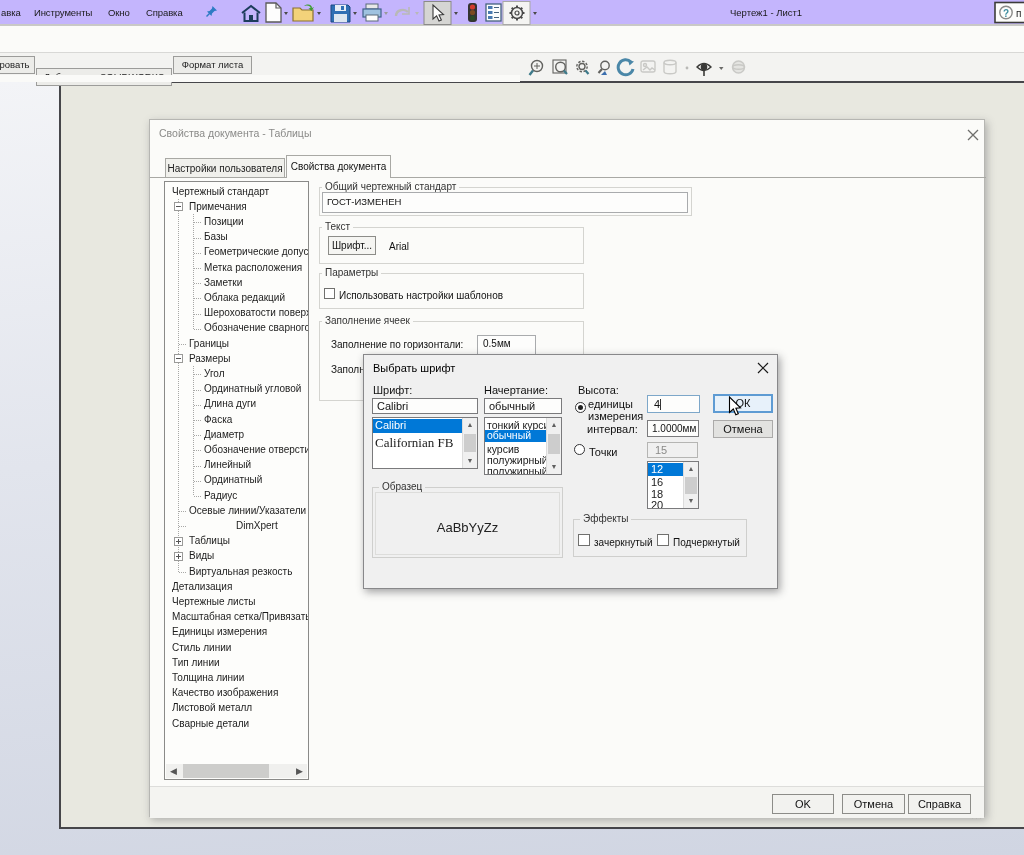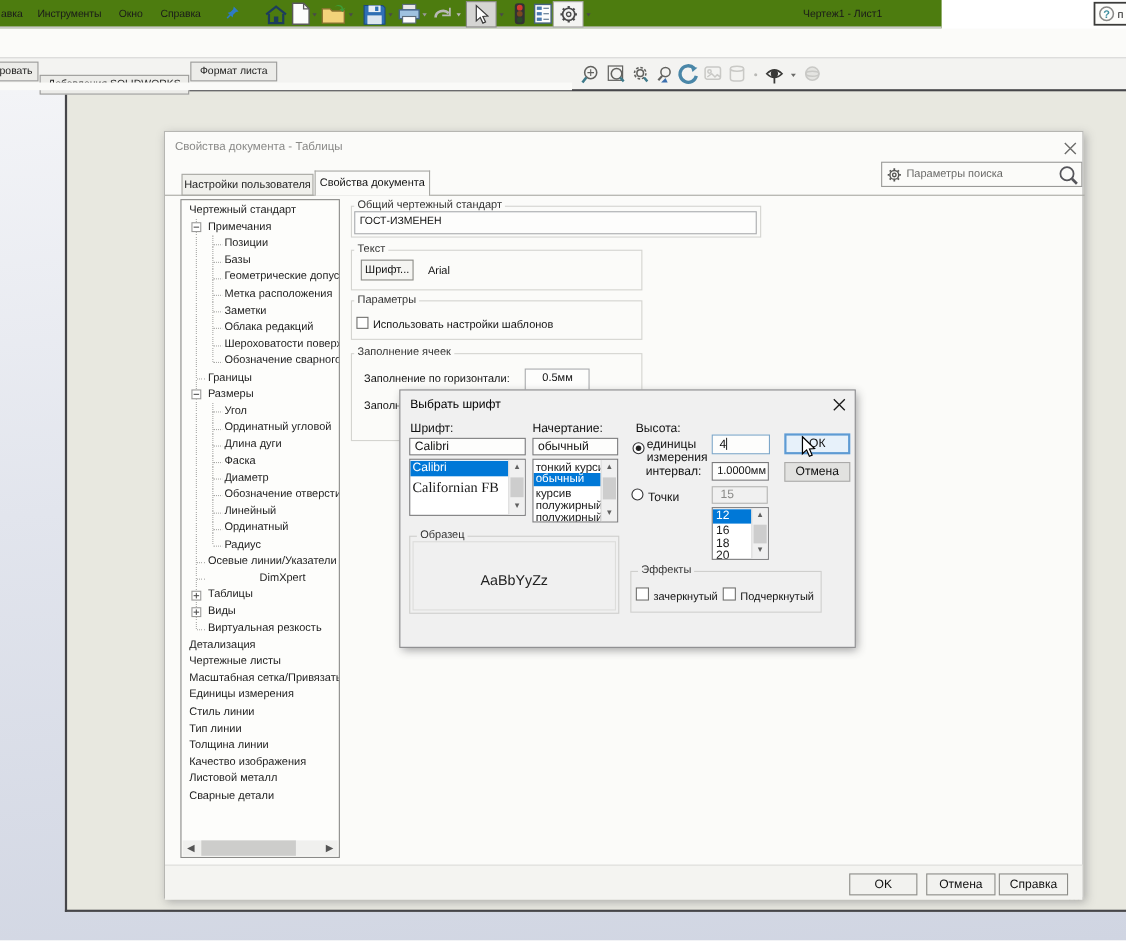--- a/index.html
+++ b/index.html
@@ -1,20 +1,20 @@
 <!DOCTYPE html>
 <html><head><meta charset="utf-8">
 <style>
   html,body{margin:0;padding:0;}
   body{width:1024px;height:855px;overflow:hidden;position:relative;
        font-family:"Liberation Sans",sans-serif;font-size:11px;color:#1a1a1a;
        background:#fff;}
   .abs{position:absolute;}
   
-  #menubar{left:0;top:0;width:856px;height:24px;background:#4d7c0f;border-bottom:2px solid #c9c9c7;}
+  #menubar{left:0;top:0;width:1024px;height:24px;background:#c4b5fd;border-bottom:2px solid #c9c9c7;}
   .mitem{position:absolute;top:7px;font-size:9.5px;letter-spacing:-0.1px;color:#1a1a1a;}
   #strip2{left:0;top:26px;width:1024px;height:26px;background:#fbfbf9;}
   #tabsrow{left:0;top:52px;width:1024px;height:29px;background:#f3f3f1;border-top:1px solid #d8d8d6;box-sizing:border-box;}
   .ctab{position:absolute;top:3px;height:18px;background:#ecece9;border:1px solid #9c9c9a;box-sizing:border-box;
         font-size:9.5px;color:#222;text-align:center;line-height:16px;white-space:nowrap;overflow:hidden;}
   
   #viewport{left:0;top:81px;width:1024px;height:774px;background:linear-gradient(175deg,#f3f4f7 0%,#e2e5ed 45%,#d0d5e2 100%);}
   #sheet{position:absolute;left:59px;top:0px;width:965px;height:748px;background:#e8e8e0;border:2px solid #46464a;border-right:none;box-sizing:border-box;}
   
   #dlg{left:149px;top:119px;width:836px;height:698px;background:#fbfbf9;border:1px solid #b6b6b2;box-sizing:border-box;box-shadow:2px 3px 8px rgba(60,60,70,.35);}
@@ -225,41 +225,20 @@
   <div id="dlgtitle">Свойства документа - Таблицы</div>
   <div id="dlgclose"><svg width="16" height="16">
         <path d="M3 3 L13 13 M13 3 L3 13" stroke="#6e6e6c" stroke-width="1.3"></path>
       </svg></div>
   <svg style="position:absolute;left:820px;top:686px;" width="13" height="13">
       <path d="M12 2 L2 12 M12 6 L6 12 M12 10 L10 12" stroke="#a2a29e" stroke-width="1.4"></path>
     </svg>
   <div class="tab2" id="ptab1">Настройки пользователя</div>
   <div class="tab2" id="ptab2">Свойства документа</div>
   <div id="tabline"></div>
-  <div id="searchbox">
-      <span>Параметры поиска</span>
-    <svg style="position:absolute;left:3px;top:3px;" width="16" height="16" fill="none" stroke="#555553" stroke-width="1.3">
-        <circle cx="8" cy="8" r="4"></circle>
-        <circle cx="8" cy="8" r="1.6"></circle>
-        <g stroke-width="1.6">
-          <line x1="8" y1="2" x2="8" y2="3.6"></line>
-          <line x1="8" y1="12.4" x2="8" y2="14"></line>
-          <line x1="2" y1="8" x2="3.6" y2="8"></line>
-          <line x1="12.4" y1="8" x2="14" y2="8"></line>
-          <line x1="3.8" y1="3.8" x2="4.9" y2="4.9"></line>
-          <line x1="11.1" y1="11.1" x2="12.2" y2="12.2"></line>
-          <line x1="3.8" y1="12.2" x2="4.9" y2="11.1"></line>
-          <line x1="11.1" y1="4.9" x2="12.2" y2="3.8"></line>
-        </g>
-      </svg>
-    <svg style="position:absolute;right:2px;top:2px;" width="19" height="19" fill="none" stroke="#55555a" stroke-width="1.6">
-        <circle cx="8" cy="8" r="6"></circle>
-        <line x1="12.5" y1="12.5" x2="17" y2="17" stroke-width="2.4"></line>
-      </svg>
-  </div>
 
   <div id="tree">
 <div class="vln" style="left:13px;top:17px;height:373px;"></div>
 <div class="hln" style="left:14px;top:162px;width:8px;"></div>
 <div class="hln" style="left:14px;top:329px;width:8px;"></div>
 <div class="hln" style="left:14px;top:344px;width:8px;"></div>
 <div class="hln" style="left:14px;top:390px;width:8px;"></div>
 <div class="vln" style="left:28px;top:32px;height:115px;"></div>
 <div class="hln" style="left:29px;top:40px;width:8px;"></div>
 <div class="hln" style="left:29px;top:56px;width:8px;"></div>
@@ -350,21 +329,21 @@
 
   <div class="fset" style="left:169px;top:107px;width:265px;height:37px;">
     <div class="fleg" style="left:2px;">Текст</div>
     <div class="btn" style="left:8px;top:8px;width:48px;height:19px;background:#f5f5f2;border:1px solid #8c8c88;line-height:17px;font-size:10px;">Шрифт...</div>
     <div class="flabel" style="left:69px;top:13px;font-size:10px;">Arial</div>
   </div>
 
   <div class="fset" style="left:169px;top:201px;width:265px;height:80px;">
     <div class="fleg" style="left:2px;">Заполнение ячеек</div>
     <div class="flabel" style="left:11px;top:17px;font-size:10px;">Заполнение по горизонтали:</div>
-    <div class="inp" style="left:157px;top:13px;width:59px;height:28px;line-height:16px;padding-left:15px;font-size:10px;">0.5мм</div>
+    <div class="inp" style="left:157px;top:13px;width:59px;height:28px;line-height:16px;padding-left:5px;font-size:10px;">0.5мм</div>
     <div class="flabel" style="left:11px;top:42px;font-size:10px;">Заполнение по вертикали:</div>
   </div>
 
   <div style="position:absolute;left:0px;top:666px;width:834px;height:31px;background:#f4f4f1;border-top:1px solid #dddddb;"></div>
   <div class="bbtn" style="left:622px;top:674px;width:62px;">OK</div>
   <div class="bbtn" style="left:692px;top:674px;width:63px;">Отмена</div>
   <div class="bbtn" style="left:758px;top:674px;width:63px;">Справка</div>
 </div>
 
 <div class="abs" id="fdlg">

